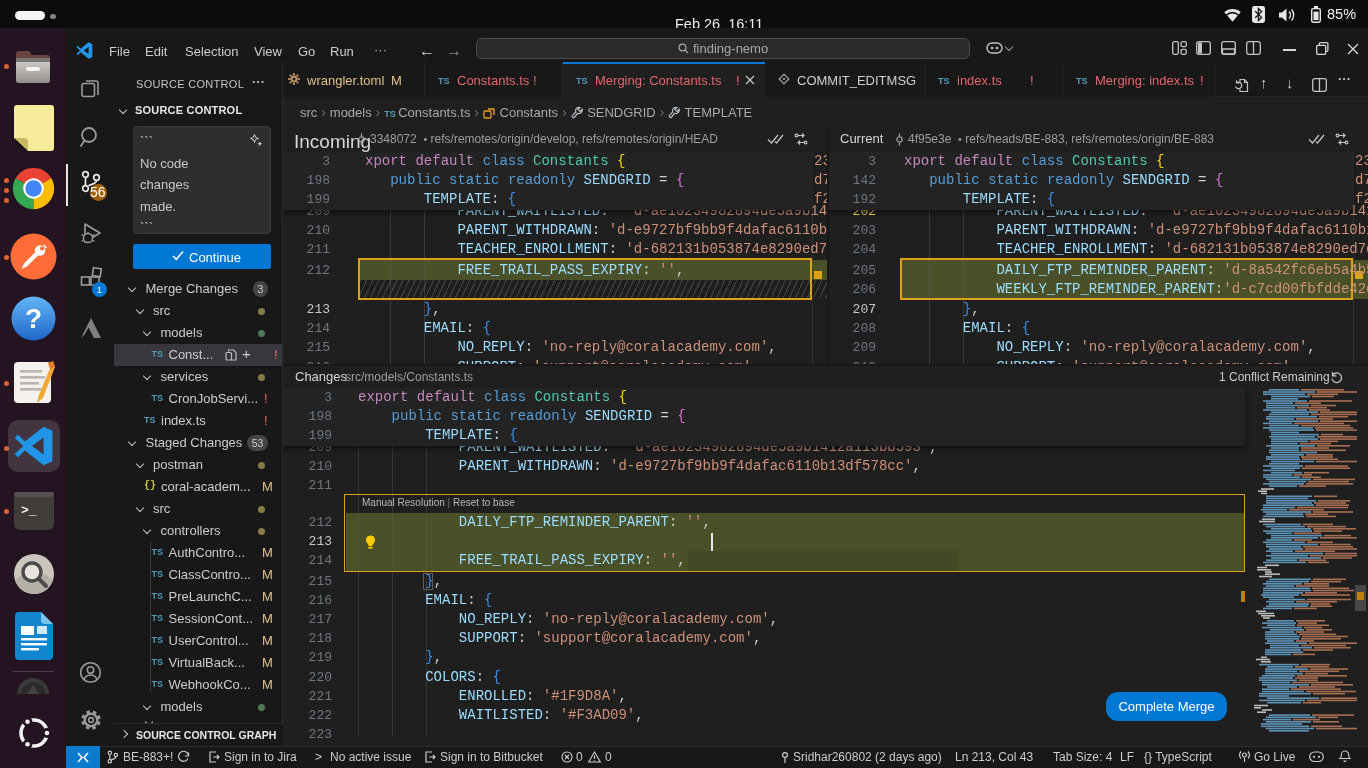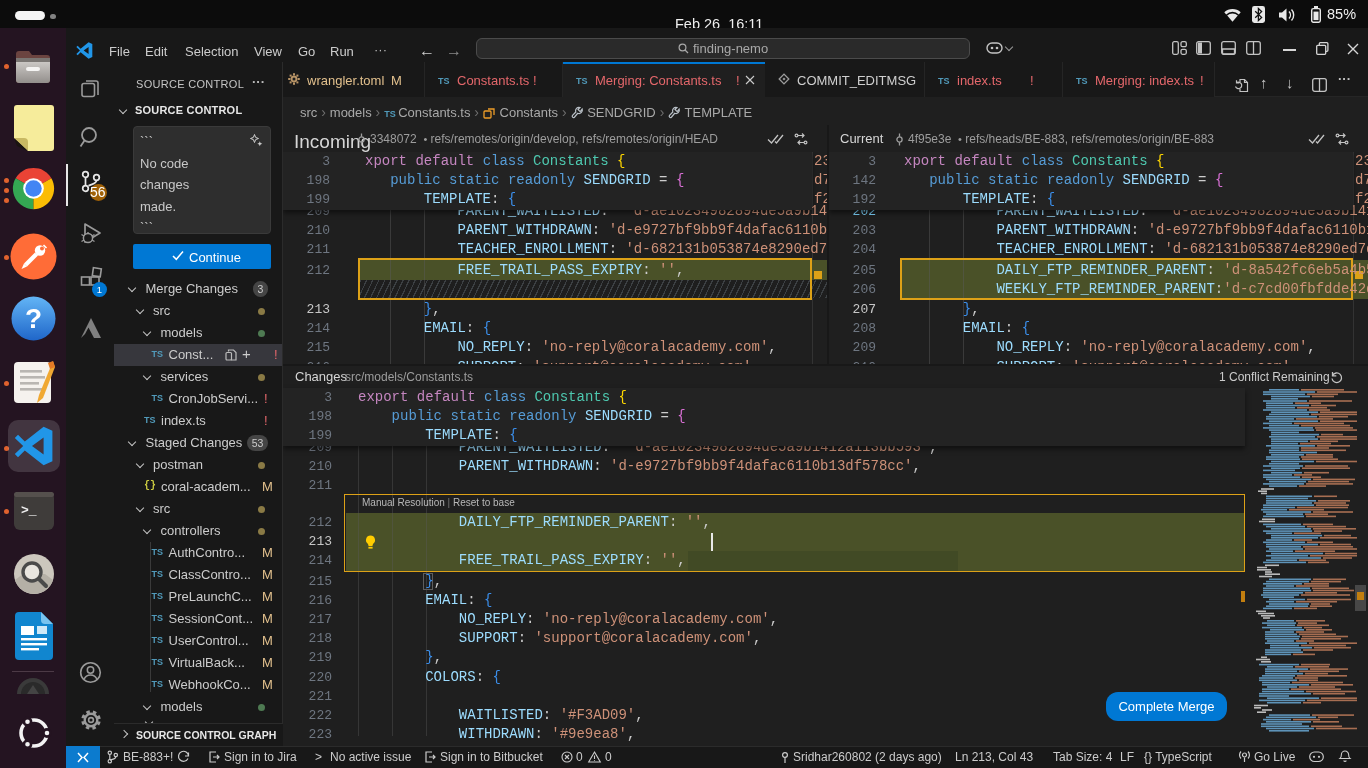--- a/index.html
+++ b/index.html
@@ -426,21 +426,21 @@
 <div class="a" style="left:829px;top:125px;width:539px;height:241px;overflow:hidden;background:#1f1f1f">
     <div class="a" style="left:524px;top:27px;width:1px;height:214px;background:#333"></div>
     <div class="a" style="left:73px;top:134.6px;width:466px;height:39.8px;background:#4a5128"></div>
     <div class="a" style="left:100px;top:77px;width:1px;height:164px;background:rgba(90,90,90,0.45)"></div>
     <div class="a" style="left:134px;top:77px;width:1px;height:164px;background:rgba(90,90,90,0.45)"></div>
     <div class="a" style="left:71px;top:133.2px;width:453px;height:41.4px;border:2px solid #dda117"></div>
     <div class="a" style="left:526px;top:146px;width:8px;height:8px;background:#dda117"></div>
     <div class="code" style="left:526px;top:27.0px;color:#ce9178;z-index:5">23</div>
     <div class="code" style="left:526px;top:46.2px;color:#ce9178;z-index:5">d7</div>
     <div class="code" style="left:526px;top:65.4px;color:#ce9178;z-index:5">f2</div>
-    <div class="num" style="left:3px;top:77.0px;color:#7dd3fc">202</div>
+    <div class="num" style="left:3px;top:77.0px;color:#fde047">202</div>
     <div class="code" style="left:75px;top:77.0px"><span style="color:#cccccc">           </span><span style="color:#9cdcfe">PARENT_WAITLISTED</span><span style="color:#cccccc">:  </span><span style="color:#ce9178">'d-ae10234982894de5a9b1412a113bb593'</span></div>
     <div class="num" style="left:3px;top:96.2px;color:#6e7681">203</div>
     <div class="code" style="left:75px;top:96.2px"><span style="color:#cccccc">           </span><span style="color:#9cdcfe">PARENT_WITHDRAWN</span><span style="color:#cccccc">: </span><span style="color:#ce9178">'d-e9727bf9bb9f4dafac6110b13df578cc'</span></div>
     <div class="num" style="left:3px;top:115.4px;color:#6e7681">204</div>
     <div class="code" style="left:75px;top:115.4px"><span style="color:#cccccc">           </span><span style="color:#9cdcfe">TEACHER_ENROLLMENT</span><span style="color:#cccccc">: </span><span style="color:#ce9178">'d-682131b053874e8290ed7d90999871ab'</span></div>
     <div class="num" style="left:3px;top:136.0px;color:#6e7681">205</div>
     <div class="code" style="left:75px;top:136.0px"><span style="color:#cccccc">           </span><span style="color:#9cdcfe">DAILY_FTP_REMINDER_PARENT</span><span style="color:#cccccc">: </span><span style="color:#ce9178">'d-8a542fc6eb5a4b5fb8adb92ff6b2d3bc'</span></div>
     <div class="num" style="left:3px;top:155.2px;color:#6e7681">206</div>
     <div class="code" style="left:75px;top:155.2px"><span style="color:#cccccc">           </span><span style="color:#9cdcfe">WEEKLY_FTP_REMINDER_PARENT</span><span style="color:#cccccc">:</span><span style="color:#ce9178">'d-c7cd00fbfdde42d5927f48194fc4656c'</span></div>
     <div class="num" style="left:3px;top:175.0px;color:#c6c6c6">207</div>
@@ -770,24 +770,24 @@
     <div class="code" style="left:75px;top:224.8px"><span style="color:#cccccc">        </span><span style="color:#9cdcfe">EMAIL</span><span style="color:#cccccc">: </span><span style="color:#3b8eea">{</span></div>
     <div class="num" style="left:5px;top:244.0px;color:#6e7681">217</div>
     <div class="code" style="left:75px;top:244.0px"><span style="color:#cccccc">            </span><span style="color:#9cdcfe">NO_REPLY</span><span style="color:#cccccc">: </span><span style="color:#ce9178">'no-reply@coralacademy.com'</span><span style="color:#cccccc">,</span></div>
     <div class="num" style="left:5px;top:263.2px;color:#6e7681">218</div>
     <div class="code" style="left:75px;top:263.2px"><span style="color:#cccccc">            </span><span style="color:#9cdcfe">SUPPORT</span><span style="color:#cccccc">: </span><span style="color:#ce9178">'support@coralacademy.com'</span><span style="color:#cccccc">,</span></div>
     <div class="num" style="left:5px;top:282.4px;color:#6e7681">219</div>
     <div class="code" style="left:75px;top:282.4px"><span style="color:#cccccc">        </span><span style="color:#3b8eea">}</span><span style="color:#cccccc">,</span></div>
     <div class="num" style="left:5px;top:301.6px;color:#6e7681">220</div>
     <div class="code" style="left:75px;top:301.6px"><span style="color:#cccccc">        </span><span style="color:#9cdcfe">COLORS</span><span style="color:#cccccc">: </span><span style="color:#3b8eea">{</span></div>
     <div class="num" style="left:5px;top:320.8px;color:#6e7681">221</div>
+    <div class="code" style="left:75px;top:320.8px"><span style="color:#cccccc">            </span><span style="color:#9cdcfe">ENROLLED</span><span style="color:#cccccc">: </span><span style="color:#ce9178">'#1F9D8A'</span><span style="color:#cccccc">,</span></div>
     <div class="num" style="left:5px;top:340.0px;color:#6e7681">222</div>
     <div class="code" style="left:75px;top:340.0px"><span style="color:#cccccc">            </span><span style="color:#9cdcfe">WAITLISTED</span><span style="color:#cccccc">: </span><span style="color:#ce9178">'#F3AD09'</span><span style="color:#cccccc">,</span></div>
     <div class="num" style="left:5px;top:359.2px;color:#6e7681">223</div>
-    <div class="code" style="left:75px;top:359.2px"><span style="color:#cccccc">            </span><span style="color:#9cdcfe">WITHDRAWN</span><span style="color:#cccccc">: </span><span style="color:#ce9178">'#9e9ea8'</span><span style="color:#cccccc">,</span></div>
     <div class="a" style="left:0;top:22px;width:962px;height:57.6px;background:#232323;box-shadow:0 3px 5px rgba(0,0,0,0.5)">
       <div class="num" style="left:5px;top:0.0px">3</div>
       <div class="code" style="left:75px;top:0.0px"><span style="color:#c586c0">export</span><span style="color:#cccccc"> </span><span style="color:#c586c0">default</span><span style="color:#cccccc"> </span><span style="color:#569cd6">class</span><span style="color:#cccccc"> </span><span style="color:#4ec9b0">Constants</span><span style="color:#cccccc"> </span><span style="color:#ffd700">{</span></div>
       <div class="num" style="left:5px;top:19.2px">198</div>
       <div class="code" style="left:75px;top:19.2px"><span style="color:#cccccc">    </span><span style="color:#569cd6">public</span><span style="color:#cccccc"> </span><span style="color:#569cd6">static</span><span style="color:#cccccc"> </span><span style="color:#569cd6">readonly</span><span style="color:#cccccc"> </span><span style="color:#9cdcfe">SENDGRID</span><span style="color:#cccccc"> = </span><span style="color:#da70d6">{</span></div>
       <div class="num" style="left:5px;top:38.4px">199</div>
       <div class="code" style="left:75px;top:38.4px"><span style="color:#cccccc">        </span><span style="color:#9cdcfe">TEMPLATE</span><span style="color:#cccccc">: </span><span style="color:#3b8eea">{</span></div>
     </div>
   </div>
 <div class="a" style="left:283px;top:125px;width:544px;height:27px;background:#1f1f1f"></div>

